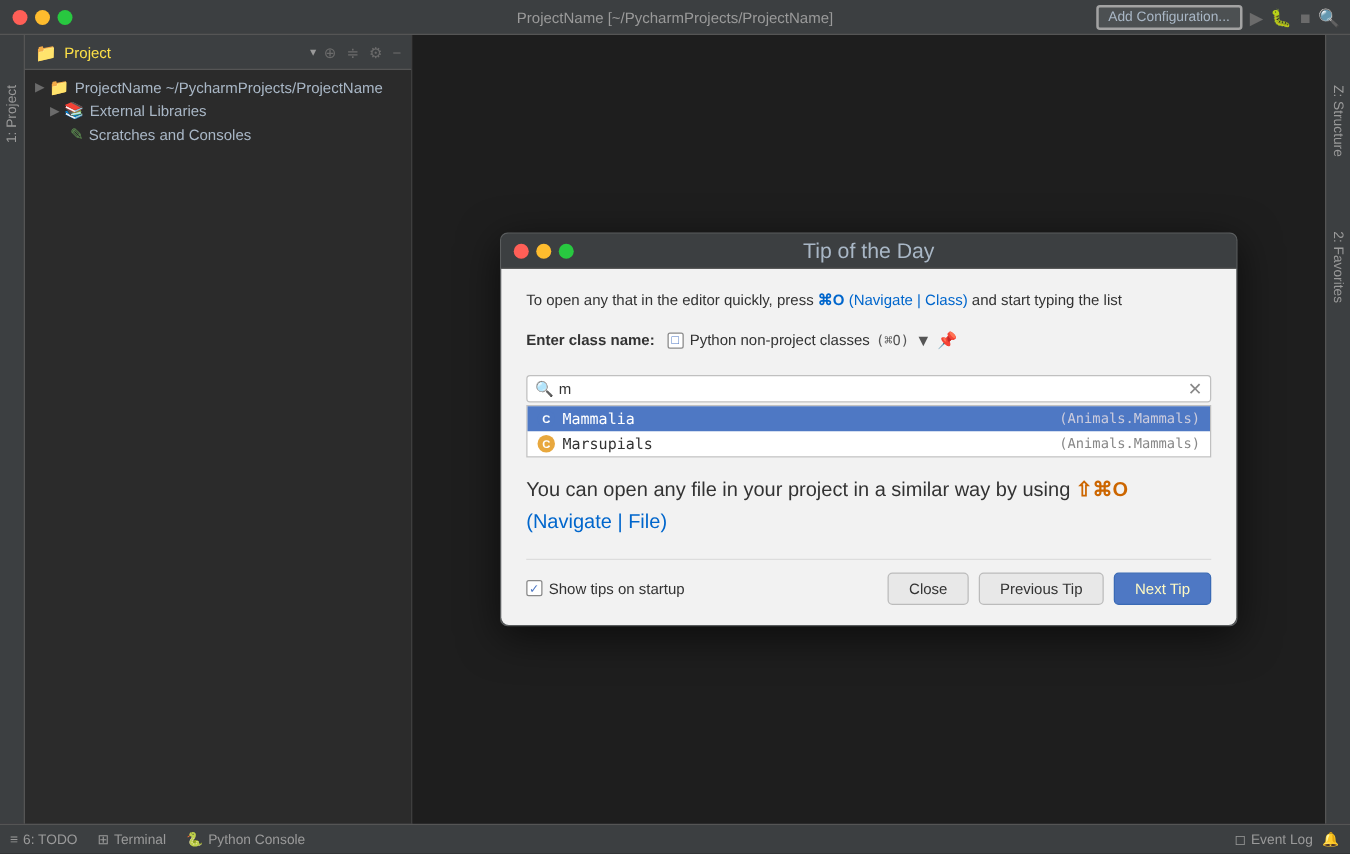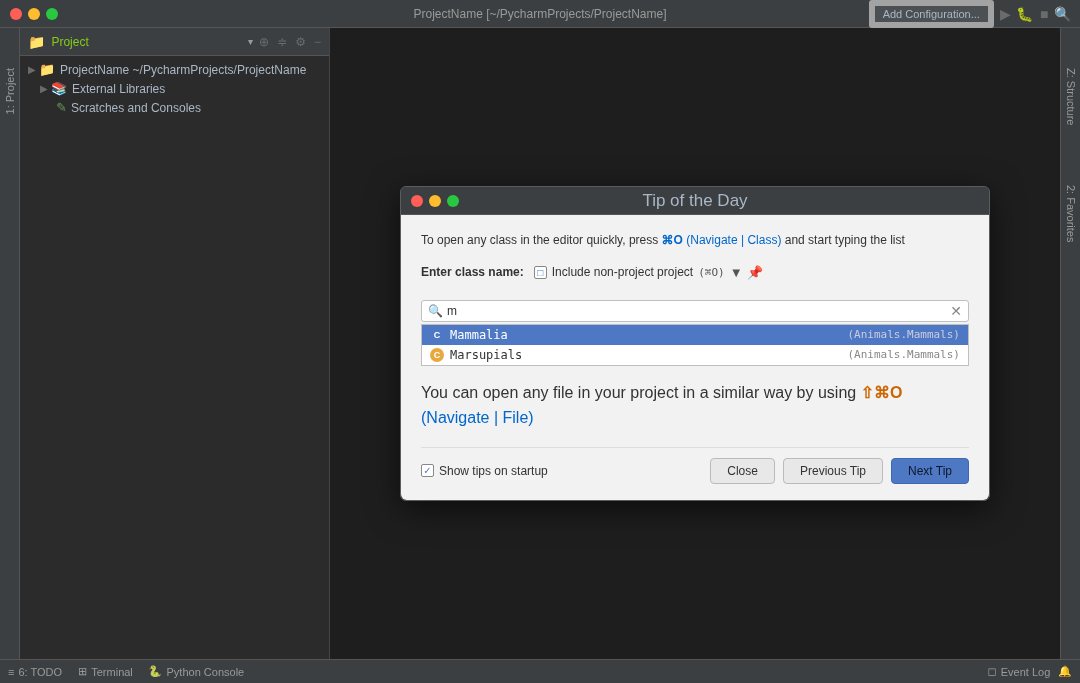--- a/index.html
+++ b/index.html
@@ -45,21 +45,21 @@
     .tb-max { background: #28c840; }
     .title-bar-right {
       position: absolute;
       right: 8px;
       display: flex;
       align-items: center;
       gap: 6px;
     }
     .add-config-btn {
       background: #4c5052;
-      border: 6px solid #a3a3a3;
+      border: 2px solid #a3a3a3;
       border-radius: 3px;
       color: #a9b7c6;
       font-size: 11px;
       padding: 2px 8px;
       cursor: pointer;
     }
     .toolbar-icon {
       color: #6b6b6b;
       font-size: 14px;
       cursor: pointer;
@@ -103,21 +103,21 @@
       height: 28px;
       background: #3c3f41;
       display: flex;
       align-items: center;
       padding: 0 8px;
       gap: 6px;
       border-bottom: 1px solid #555;
     }
     .project-toolbar-title {
       font-size: 12px;
-      color: #84cc16;
+      color: #fde047;
       font-weight: 500;
       flex: 1;
     }
     .project-toolbar-icons {
       display: flex;
       gap: 8px;
       color: #6b6b6b;
     }
     .project-tree {
       padding: 4px 0;
@@ -385,21 +385,21 @@
       border-radius: 4px;
       font-size: 12px;
       cursor: pointer;
       border: 1px solid #bbb;
       background: #e8e8e8;
       color: #333;
     }
     .action-btn.primary {
       background: #4e78c4;
       border-color: #3a6ab5;
-      color: #0f172a;
+      color: #fef9c3;
     }
     .checkbox-icon {
       width: 13px;
       height: 13px;
       border: 1px solid #888;
       background: white;
       display: flex;
       align-items: center;
       justify-content: center;
       font-size: 10px;
@@ -471,31 +471,31 @@
           <div class="dialog-tb-buttons">
             <span class="tb-btn tb-close"></span>
             <span class="tb-btn tb-min"></span>
             <span class="tb-btn tb-max"></span>
           </div>
           <span class="dialog-title">Tip of the Day</span>
         </div>
 
         <div class="dialog-body">
           <p class="dialog-description">
-            <span>To open any class in the editor quickly, press</span>
+            <span>To open any that in the editor quickly, press</span>
             <span class="highlight" style="font-weight:600;">⌘O</span>
             <span class="highlight">(Navigate | Class)</span>
             <span>and start typing the list</span><br>
           </p>
 
           <div class="class-label-row">
             <span class="class-label">Enter class name:</span>
             <div class="include-check">
               <div class="checkbox-icon">□</div>
-              <span>Include non-project project</span>
+              <span>Python non-project classes</span>
               <span class="shortcut">(⌘O)</span>
               <span class="filter-icon">▼</span>
               <span class="pin-icon">📌</span>
             </div>
           </div>
 
           <div class="search-box">
             <span class="search-icon">🔍</span>
             <input type="text" value="m" style="">
             <span class="search-clear">✕</span>

